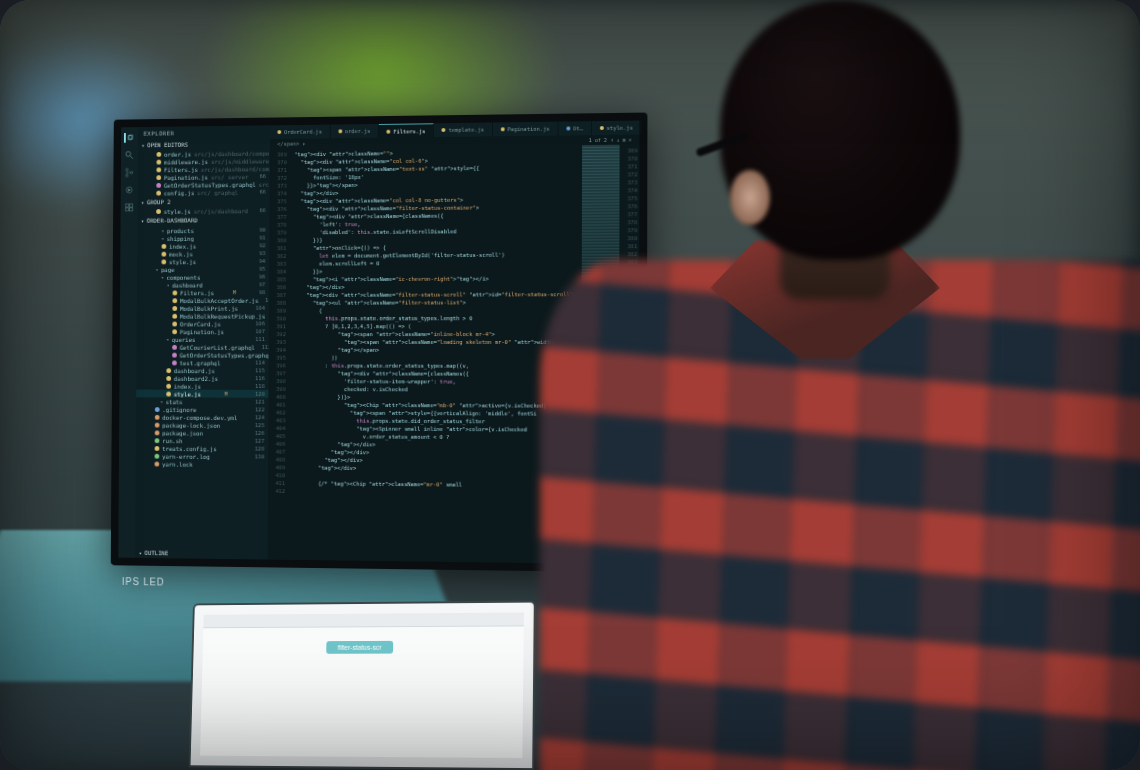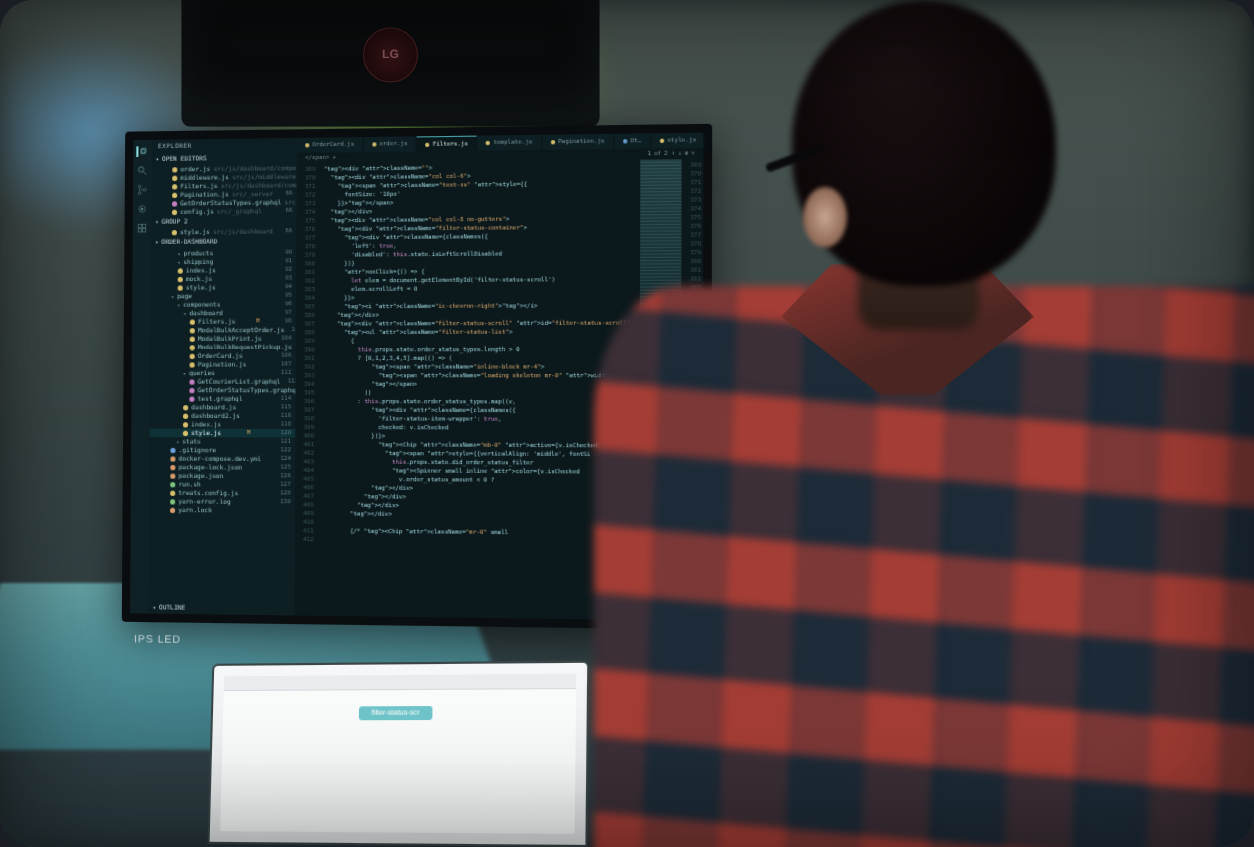--- a/index.html
+++ b/index.html
@@ -173,23 +173,20 @@
   box-shadow: inset 0 0 120px rgba(0,0,0,0.55);
 }
 </style>
 </head>
 <body>
 
 <div class="scene">
   <div class="blur-bg"></div>
   <div class="desk"></div>
 
-  <div class="monitor-top">
-    <div class="lg-logo">LG</div>
-  </div>
 
   <div class="monitor-main">
     <div class="editor">
 
       <div class="activity-bar">
         <svg class="ico active" viewBox="0 0 16 16">
             <rect x="2" y="2" width="9" height="11" fill="none" stroke="#8fe0e6" stroke-width="1.5"></rect>
             <rect x="5" y="0" width="9" height="11" fill="none" stroke="#8fe0e6" stroke-width="1"></rect>
           </svg>
         <svg class="ico" viewBox="0 0 16 16">

